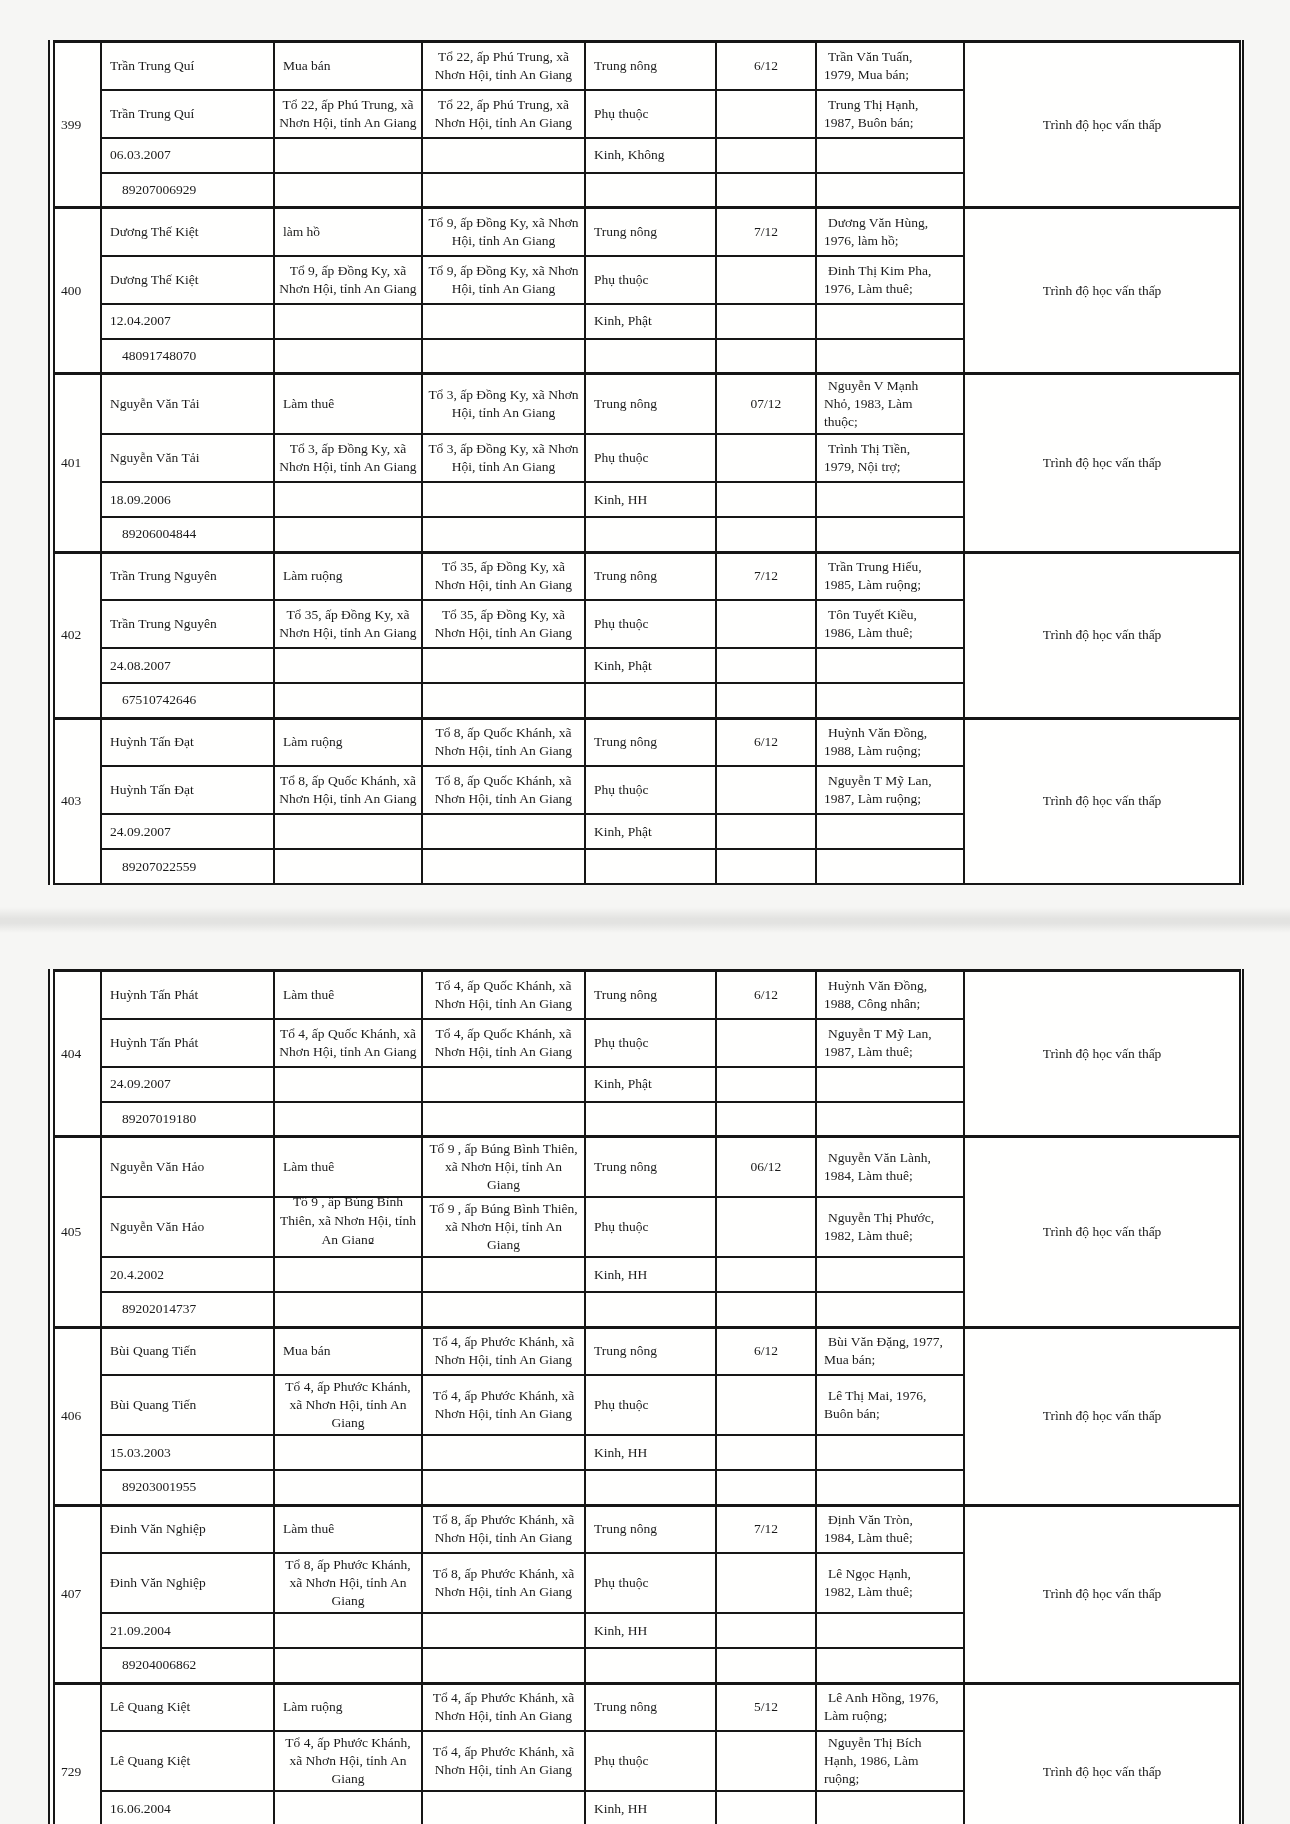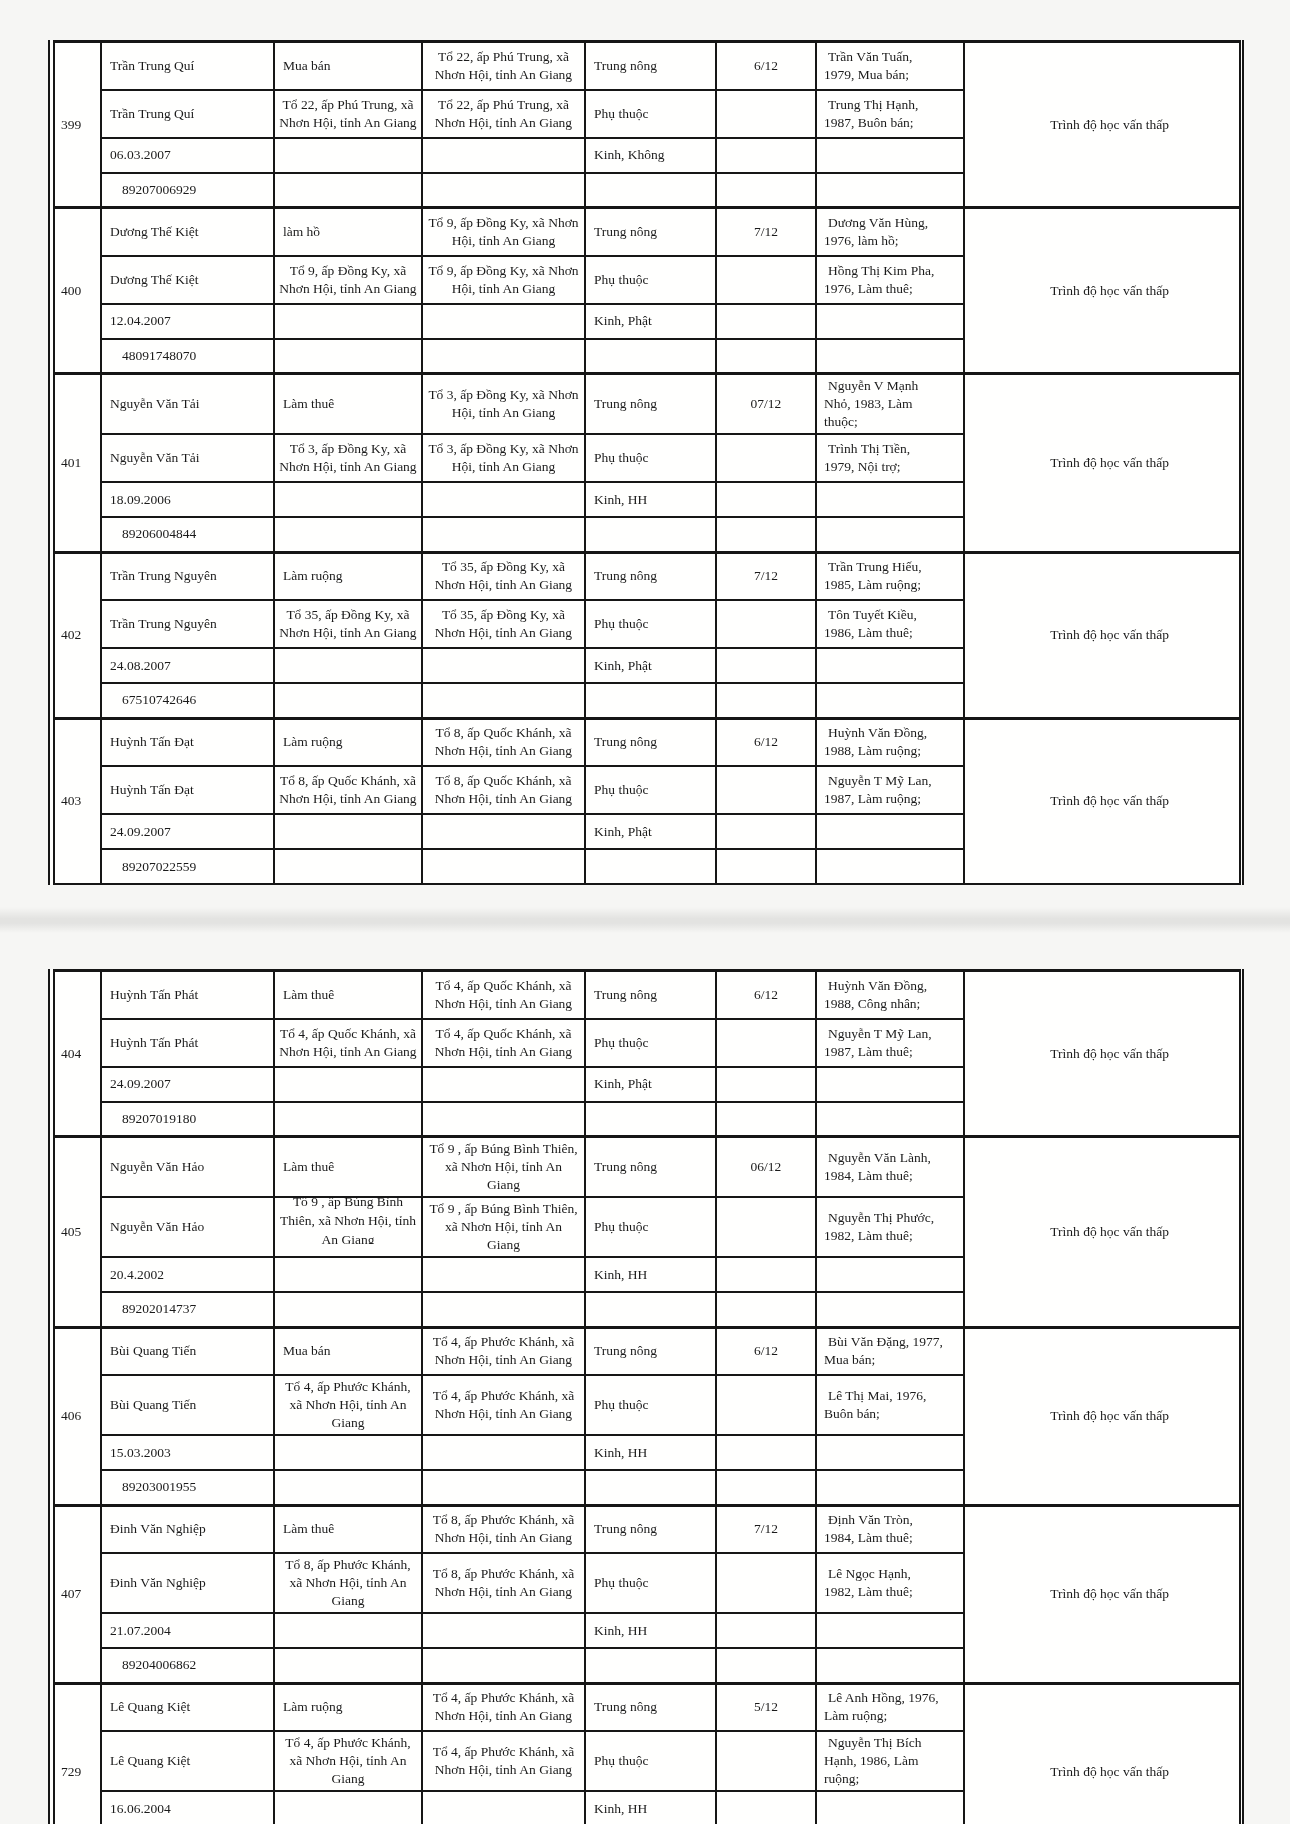--- a/index.html
+++ b/index.html
@@ -26,21 +26,21 @@
   }
   tr.h1{height:48px;}
   tr.h2{height:35px;}
   tr.rsep td{border-top:3px solid #161616;}
   td.num{text-align:left;}
   td.lt{text-align:left;padding-left:8px;}
   td.ctr{text-align:center;padding-left:4px;padding-right:4px;}
   td.rel{text-align:left;padding-left:7px;padding-right:20px;text-indent:4px;}
   td.idc{text-align:left;padding-left:20px;}
   td.edu{text-align:center;}
-  td.edu .cin{max-width:134px;margin:0 auto;line-height:20px;text-align:right;}
+  td.edu .cin{max-width:134px;margin:0 auto;line-height:20px;}
   td.clipv{vertical-align:top;padding:0 4px;}
   .clipwrap{height:46px;overflow:hidden;}
   .clipwrap .cin{margin-top:-6px;line-height:19px;}
   .page-break{
     height:26px;margin:22px 0 36px;
     background:linear-gradient(to bottom,rgba(0,0,0,0) 0%,rgba(0,0,0,0.08) 45%,rgba(0,0,0,0.08) 62%,rgba(0,0,0,0) 100%);
   }
 </style>
 </head>
 <body>
@@ -159,21 +159,21 @@
               <div class="cin">Tổ 9, ấp Đồng Ky, xã Nhơn Hội, tỉnh An Giang</div>
             </td>
             <td class="ctr">
               <div class="cin">Tổ 9, ấp Đồng Ky, xã Nhơn Hội, tỉnh An Giang</div>
             </td>
             <td class="lt">
               <div class="cin">Phụ thuộc</div>
             </td>
             <td class="ctr"></td>
             <td class="rel">
-              <div class="cin">Hồng Thị Kim Pha, 1976, Làm thuê;</div>
+              <div class="cin">Đinh Thị Kim Pha, 1976, Làm thuê;</div>
             </td>
           </tr>
           <tr class="h2">
             <td class="lt">
               <div class="cin">12.04.2007</div>
             </td>
             <td class="lt"></td>
             <td class="ctr"></td>
             <td class="lt">
               <div class="cin">Kinh,  Phật</div>
@@ -645,21 +645,21 @@
             <td class="lt">
               <div class="cin">Phụ thuộc</div>
             </td>
             <td class="ctr"></td>
             <td class="rel">
               <div class="cin">Lê Ngọc Hạnh, 1982, Làm thuê;</div>
             </td>
           </tr>
           <tr class="h2">
             <td class="lt">
-              <div class="cin">21.07.2004</div>
+              <div class="cin">21.09.2004</div>
             </td>
             <td class="lt"></td>
             <td class="ctr"></td>
             <td class="lt">
               <div class="cin">Kinh,  HH</div>
             </td>
             <td class="ctr"></td>
             <td class="rel"></td>
           </tr>
           <tr class="h2">

